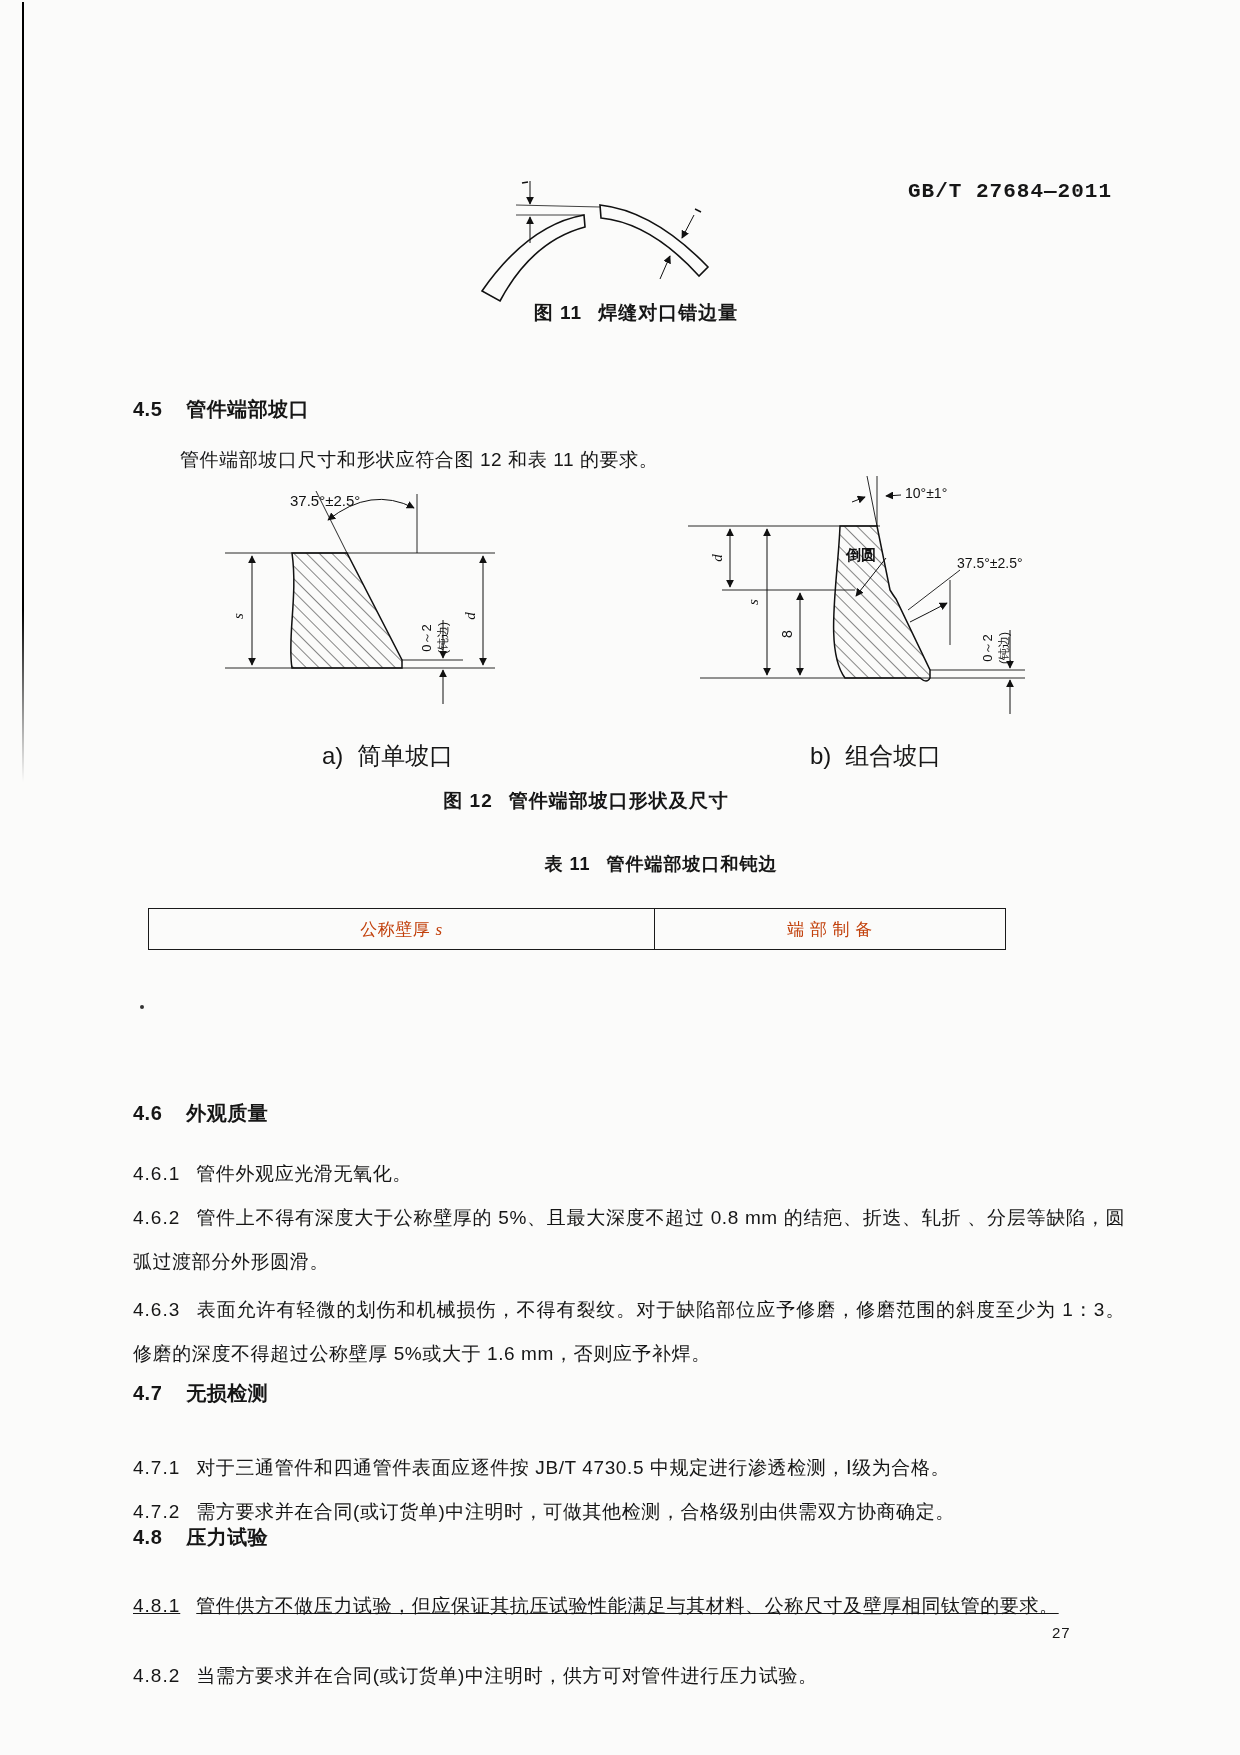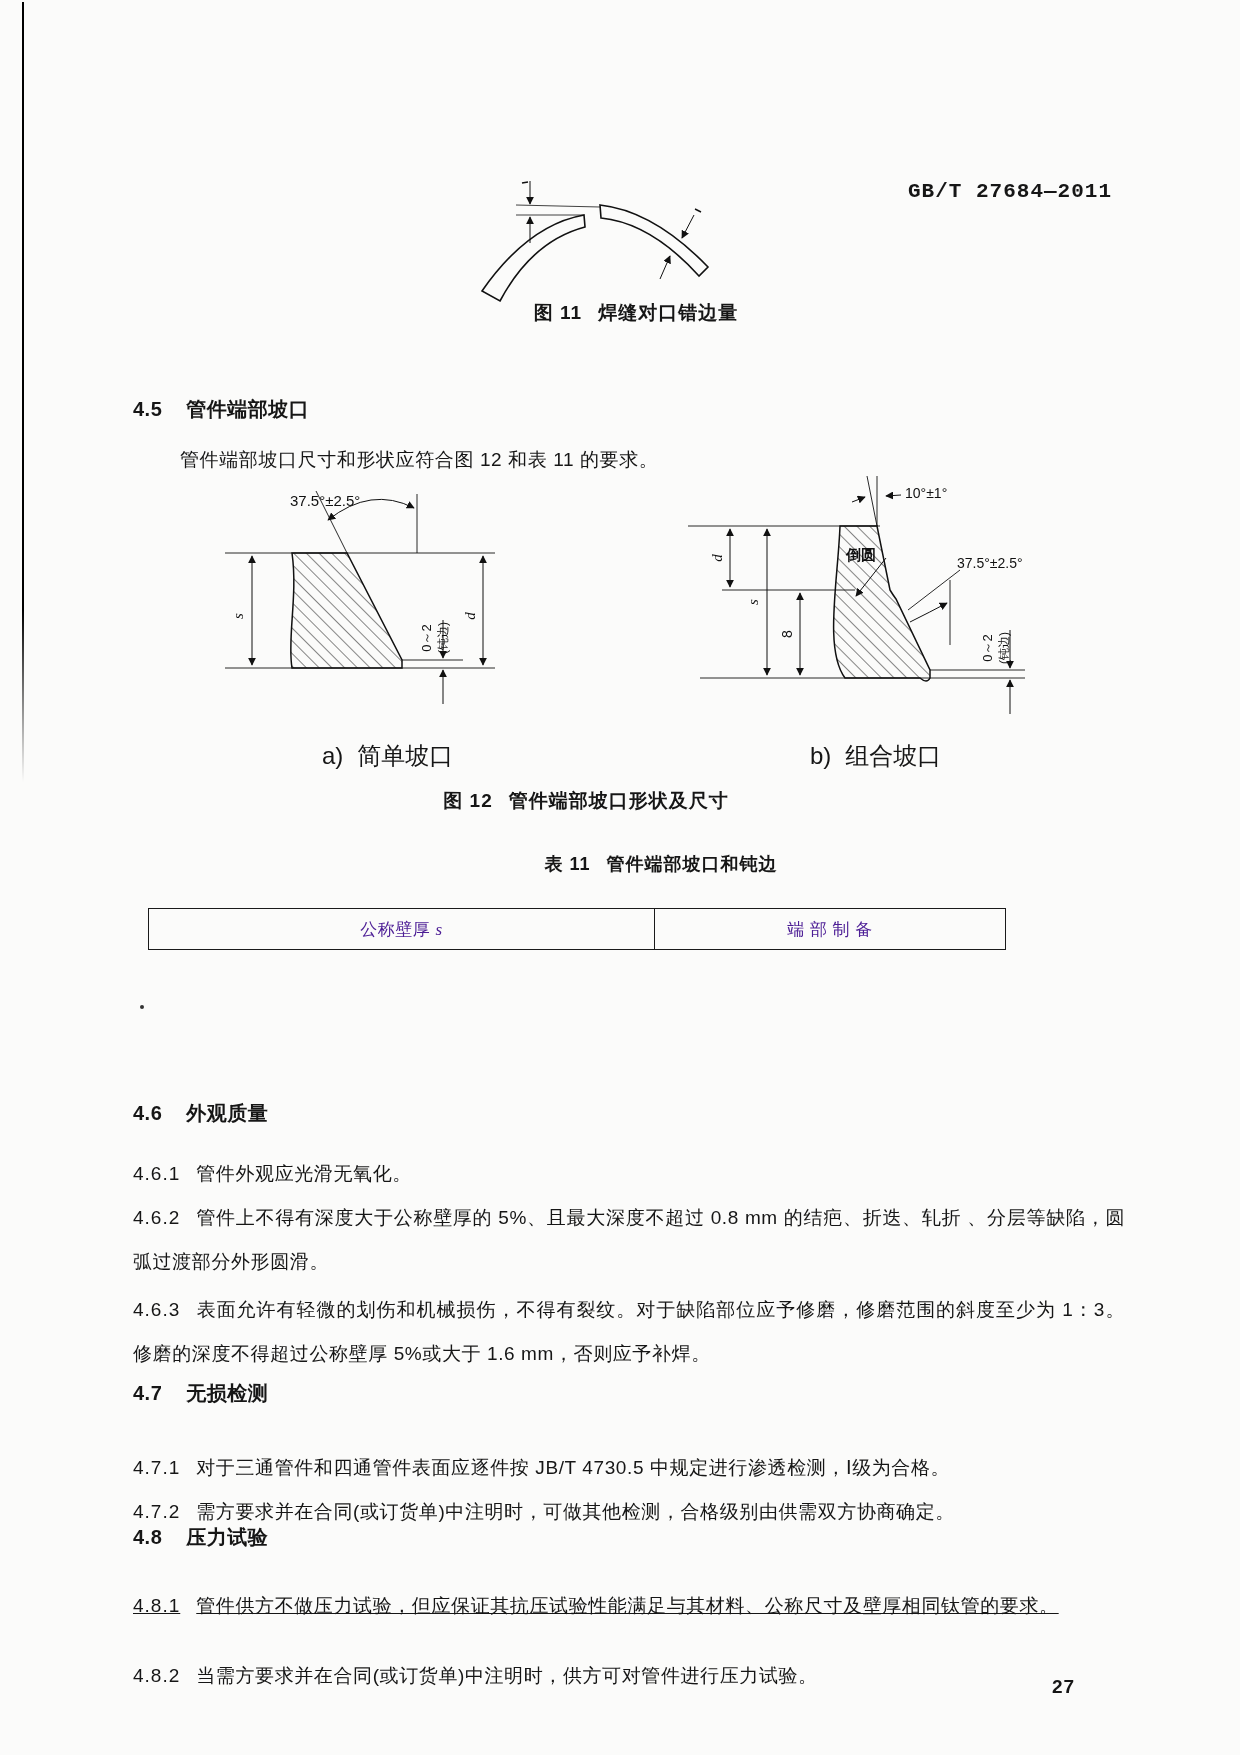--- a/index.html
+++ b/index.html
@@ -30,31 +30,31 @@
   .sub-caption .cap-label{margin-right:14px;}
   .sec-heading{font-weight:bold;font-size:20px;letter-spacing:0.5px;}
   .sec-heading .num{margin-right:24px;}
   .para{font-size:19px;line-height:44px;letter-spacing:0.6px;text-align:justify;}
   .para .num{margin-right:16px;letter-spacing:1px;}
   .body-block{left:133px;width:992px;}
   
   .t11{
     left:148px;top:908px;width:858px;
     border-collapse:collapse;table-layout:fixed;
-    font-size:17px;color:#4c1d95;
+    font-size:17px;color:#c2410c;
   }
   .t11 td,.t11 th{
     border:1.6px solid #1a1a1a;
     text-align:center;vertical-align:middle;
     height:40px;padding:0 6px;font-weight:normal;
     letter-spacing:0.5px;
   }
   .t11 .c1{width:493px;}
   .var{font-style:italic;font-family:"Liberation Serif","DejaVu Serif",serif;}
-  .page-num{left:1052px;top:1676px;font-size:19px;letter-spacing:1px;font-weight:bold;}
+  .page-num{left:1052px;top:1624px;font-size:15px;letter-spacing:1px;}
   .speck{left:140px;top:1005px;width:4px;height:4px;background:#333;border-radius:50%;}
   svg text{font-family:"Liberation Sans","DejaVu Sans",sans-serif;}
   svg .dim-var{font-style:italic;font-family:"Liberation Serif","DejaVu Serif",serif;}
 </style>
 </head>
 <body>
 
 <div class="abs scan-line"></div>
 <div class="abs speck"></div>
 

